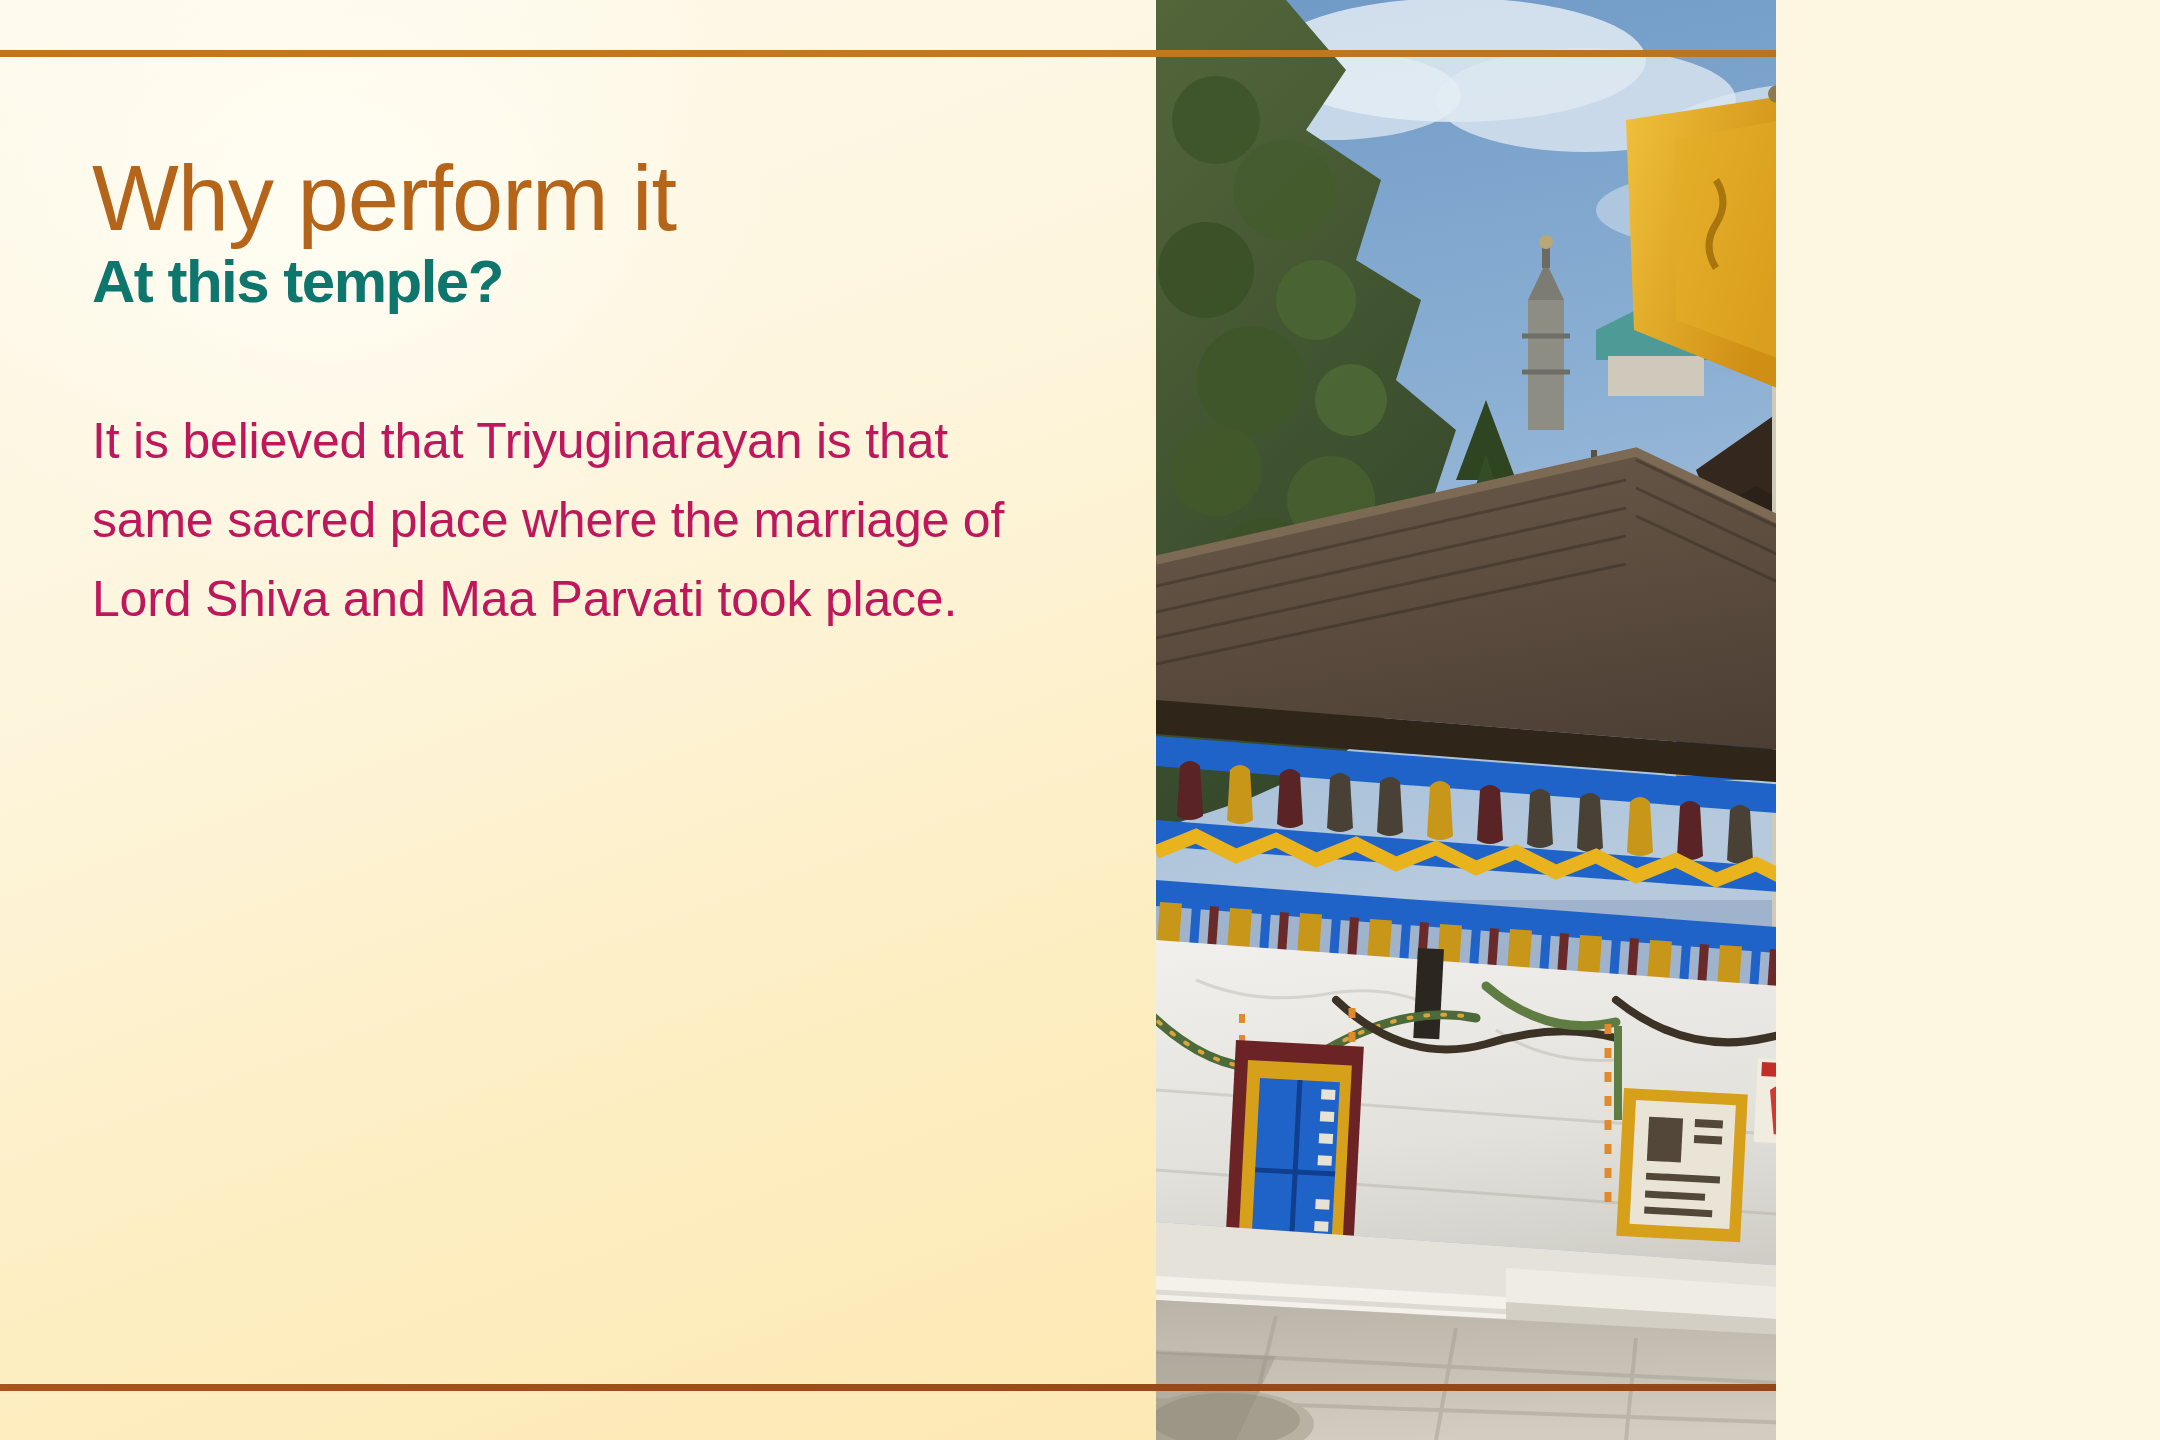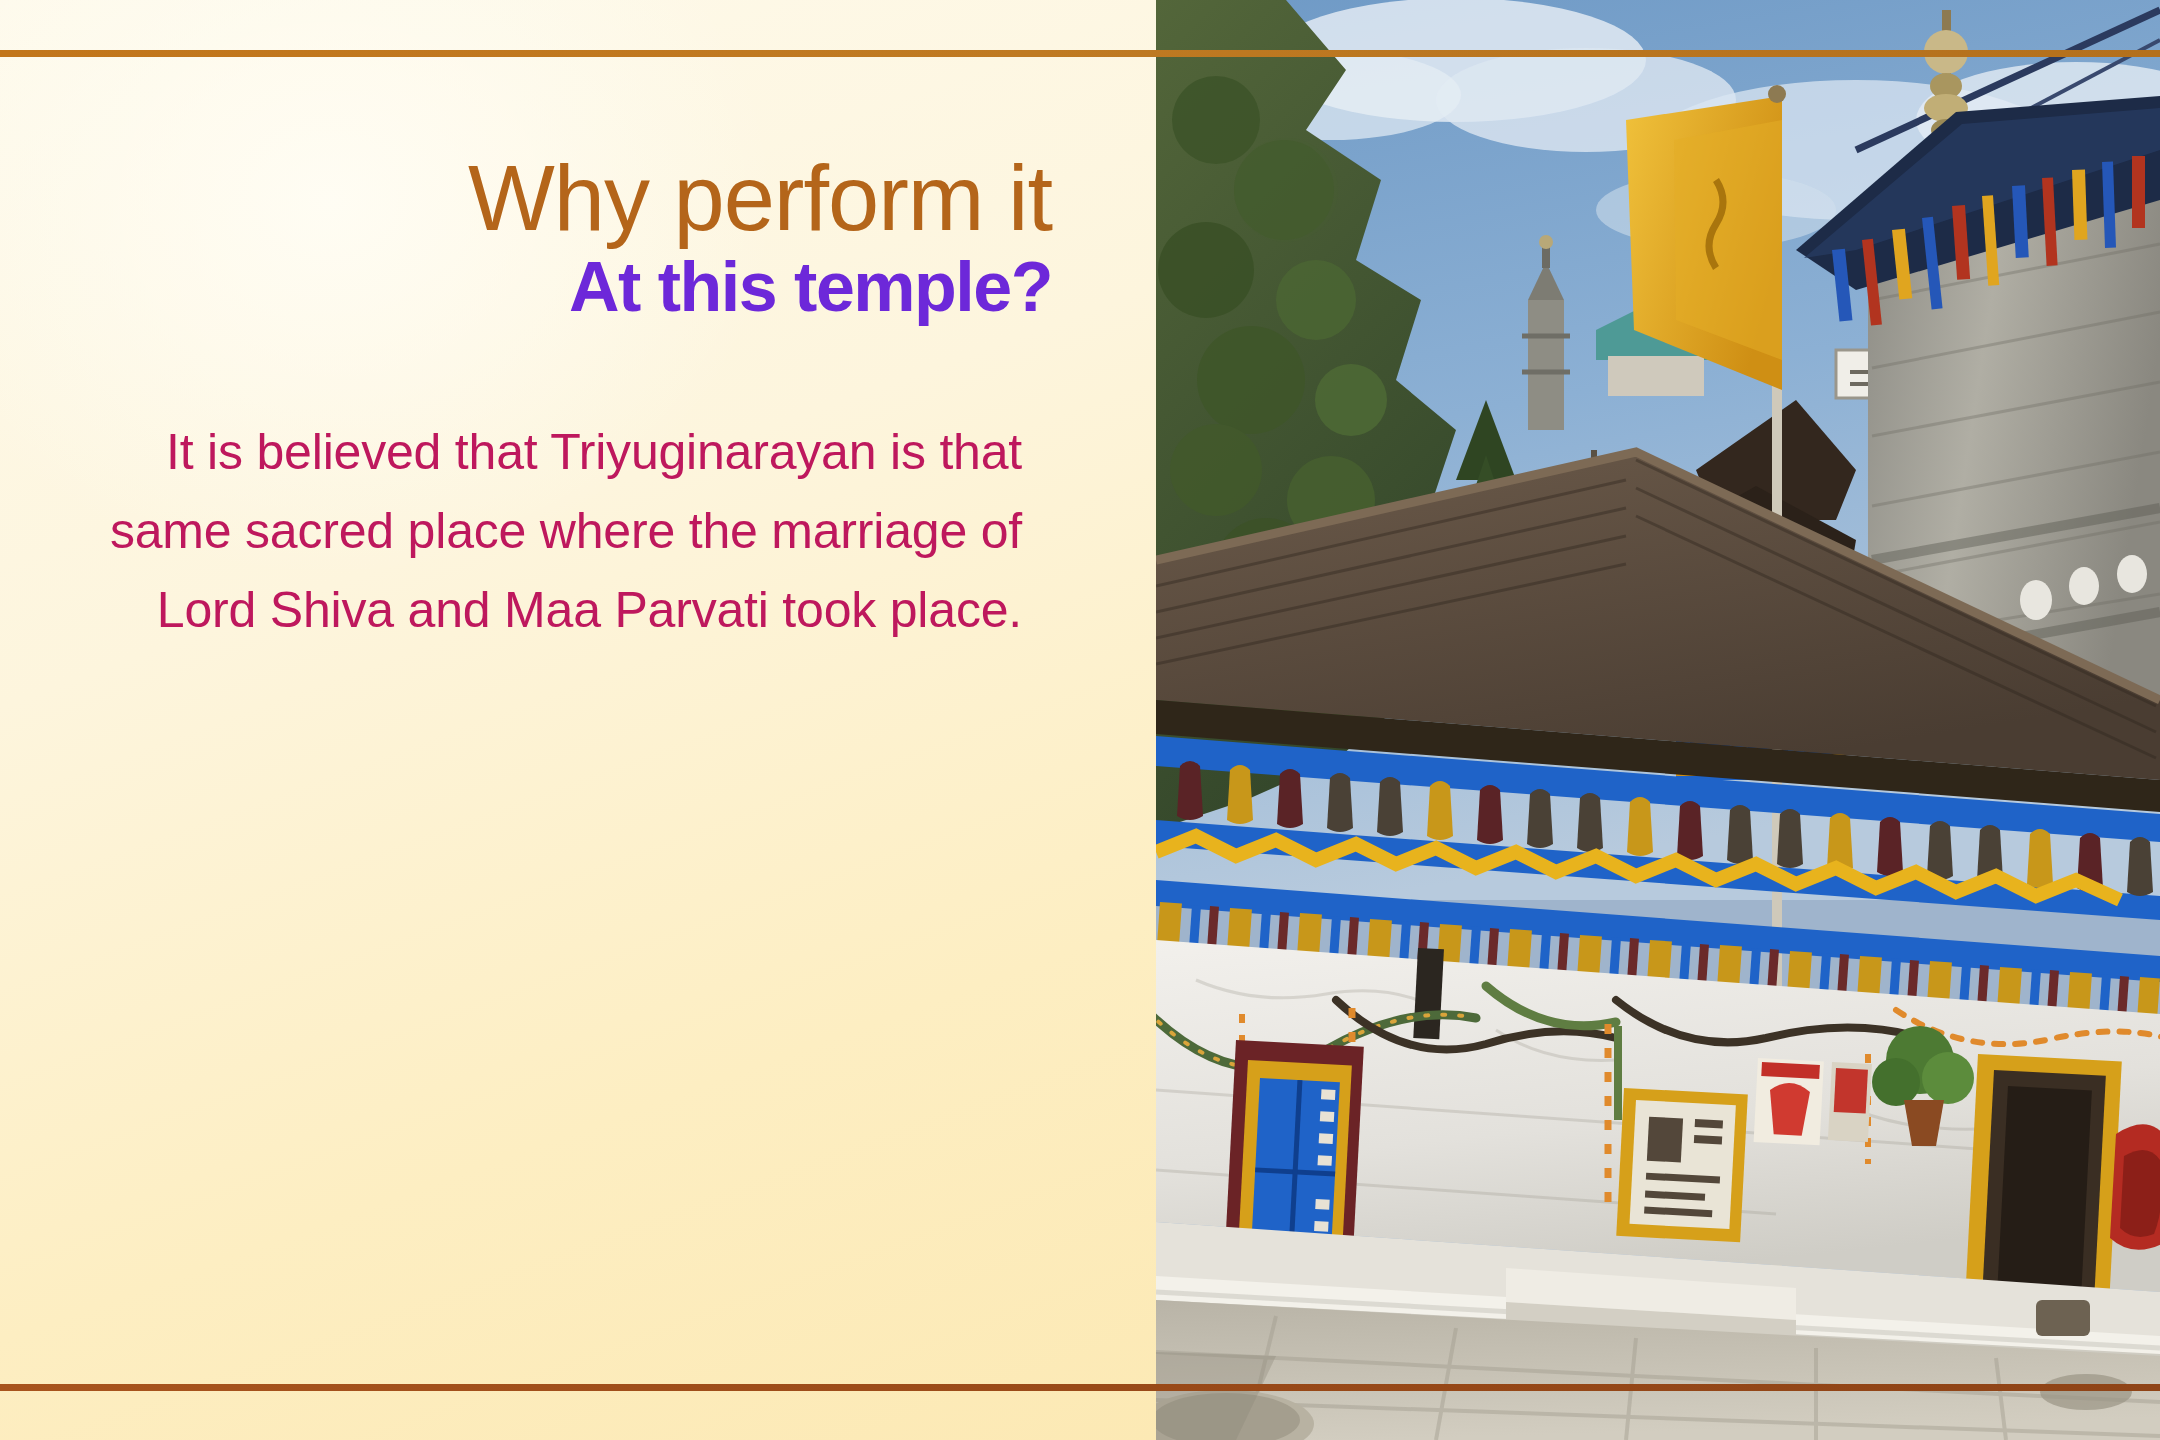--- a/index.html
+++ b/index.html
@@ -3,25 +3,24 @@
 <meta charset="utf-8">
 <style>
   * { margin:0; padding:0; box-sizing:border-box; }
   html,body { width:2160px; height:1440px; overflow:hidden; }
   body {
     font-family:"Liberation Sans", sans-serif;
     background:#fdf6e0;
   }
   .slide {
     position:relative;
-    width:2160px;
+    width:1776px;
     height:1440px;
     overflow:hidden;
     background:#fdf7e2;
-    text-align:right;
   }
 
   
   .left-panel {
     position:absolute;
     left:0; top:0;
     width:1156px; height:1440px;
     background:linear-gradient(160deg,#fefaec 0%,#fdf5dd 38%,#fdeec2 72%,#fce9b4 100%);
     overflow:hidden;
   }
@@ -52,24 +51,24 @@
   .headline { margin-bottom:34px; }
   .headline-line1 {
     font-size:92px;
     line-height:1.06;
     font-weight:400;
     color:#b4651a;
     letter-spacing:-1px;
     white-space:nowrap;
   }
   .headline-line2 {
-    font-size:70px;
+    font-size:60px;
     line-height:1.14;
     font-weight:700;
-    color:#6d28d9;
+    color:#0f766e;
     letter-spacing:-1.5px;
     white-space:nowrap;
   }
   .body-copy {
     margin-top:86px;
     font-size:50px;
     line-height:1.58;
     color:#be185d;
     font-weight:400;
     max-width:930px;

